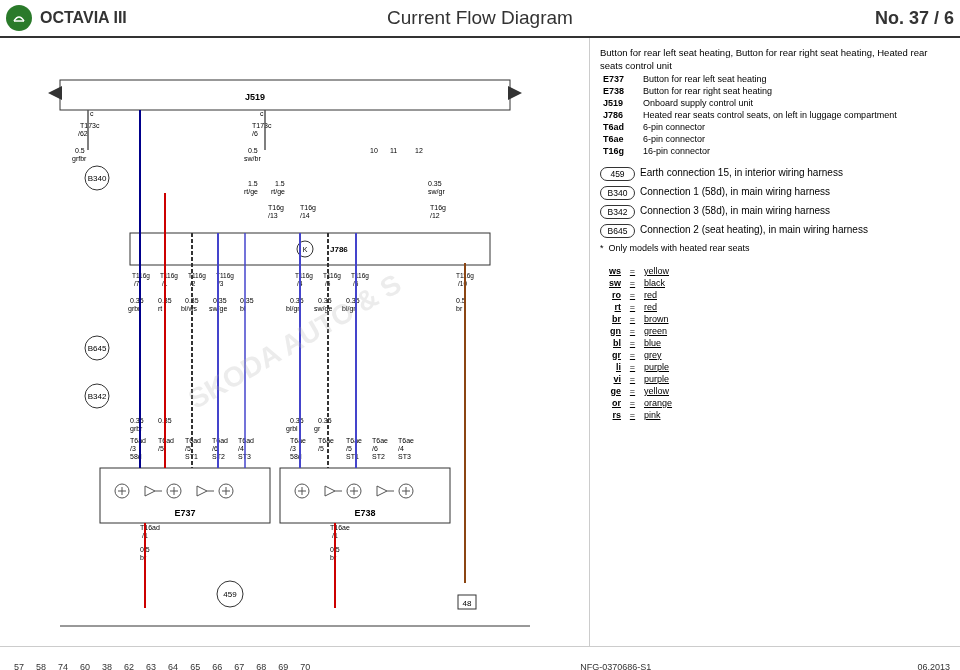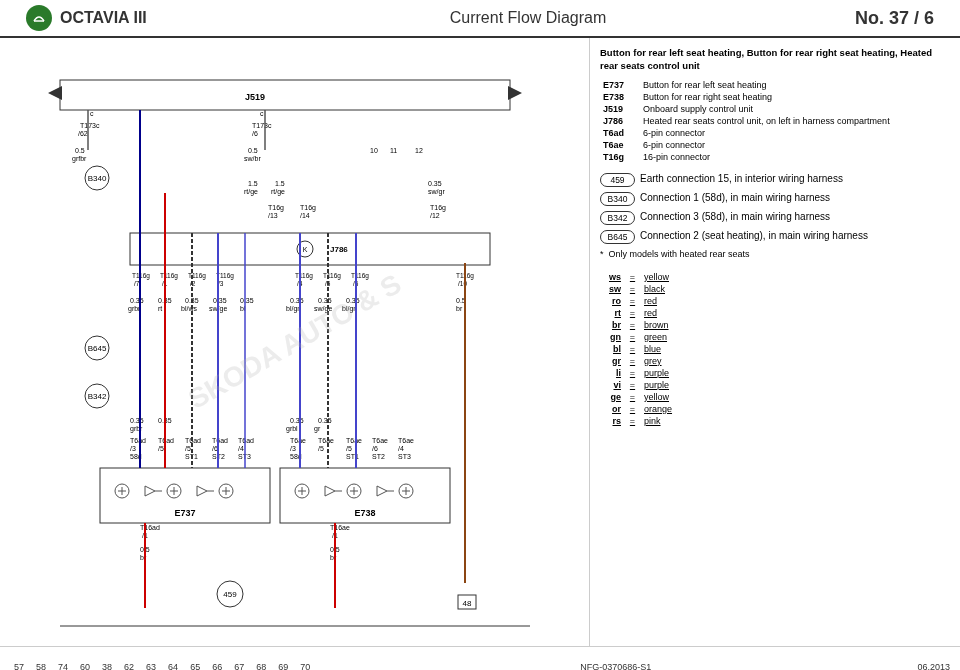--- a/index.html
+++ b/index.html
@@ -10,21 +10,21 @@
       font-size: 10px;
       background: #fff;
       overflow: hidden;
     }
     
     #header {
       display: flex;
       align-items: center;
       justify-content: space-between;
       border-bottom: 2px solid #333;
-      padding: 4px 26px;
+      padding: 4px 6px;
       height: 38px;
     }
     #header-left {
       display: flex;
       align-items: center;
       gap: 8px;
     }
     #logo-circle {
       width: 26px;
       height: 26px;
@@ -36,26 +36,25 @@
       color: white;
       font-weight: bold;
       font-size: 9px;
     }
     #header-brand {
       font-size: 16px;
       font-weight: bold;
       color: #333;
     }
     #header-title {
-      font-size: 16px;
+      font-size: 19px;
       color: #333;
       position: absolute;
       left: 50%;
       transform: translateX(-50%);
-      margin-left: 48px;
     }
     #header-number {
       font-size: 18px;
       font-weight: bold;
       color: #333;
     }
     
     #main {
       display: flex;
       height: calc(670px - 38px - 24px);
@@ -70,22 +69,21 @@
     }
     
     #info-panel {
       width: 370px;
       padding: 8px 10px;
       font-size: 9px;
       overflow-y: auto;
     }
     #info-panel .component-title {
       font-size: 9.5px;
-      font-weight: bold;
-      margin-bottom: 6px;
+      font-weight: normal;
       line-height: 1.4;
     }
     #info-panel .component-list {
       margin-bottom: 10px;
     }
     #info-panel .component-list table {
       border-collapse: collapse;
       width: 100%;
     }
     #info-panel .component-list td {
@@ -422,21 +420,21 @@
             <tr>
               <td><b>E738</b></td>
               <td>Button for rear right seat heating</td>
             </tr>
             <tr>
               <td><b>J519</b></td>
               <td>Onboard supply control unit</td>
             </tr>
             <tr>
               <td><b>J786</b></td>
-              <td>Heated rear seats control unit, on left in harness compartment</td>
+              <td>Heated rear seats control seats, on left in luggage compartment</td>
             </tr>
             <tr>
               <td><b>T6ad</b></td>
               <td>6-pin connector</td>
             </tr>
             <tr>
               <td><b>T6ae</b></td>
               <td>6-pin connector</td>
             </tr>
             <tr>

